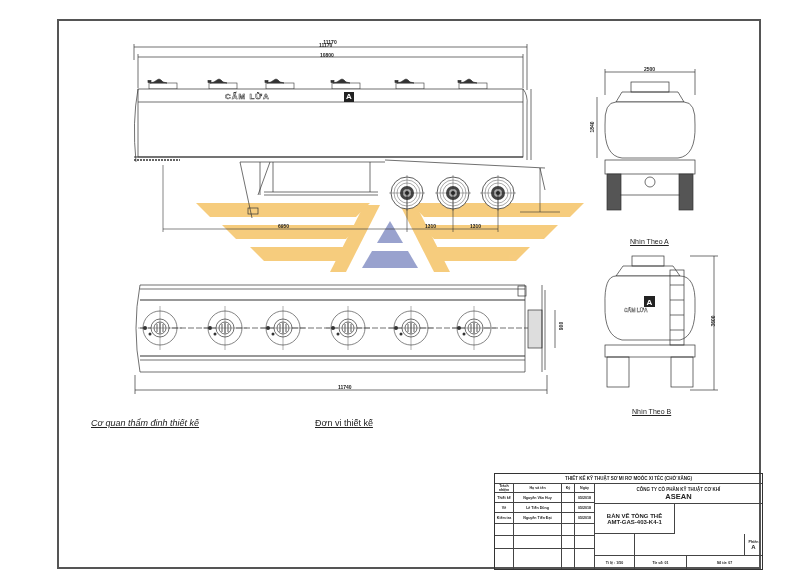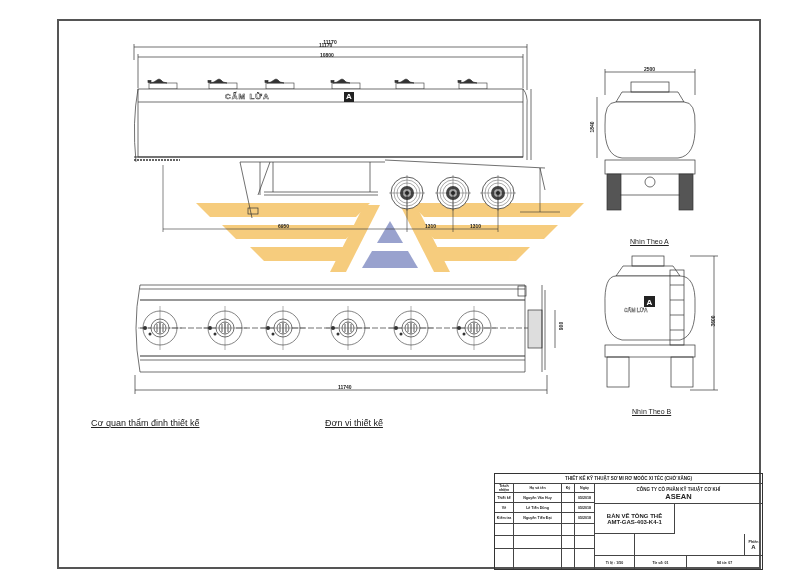--- a/index.html
+++ b/index.html
@@ -185,22 +185,22 @@
 <div class="lbl dim" style="left:425px;top:223px;">1310</div>
 <div class="lbl dim" style="left:470px;top:223px;">1310</div>
 <div class="lbl dim" style="left:338px;top:384px;">11740</div>
 <div class="lbl dim" style="left:557px;top:323px;transform:rotate(-90deg);">900</div>
 <div class="lbl dim" style="left:644px;top:66px;">2500</div>
 <div class="lbl dim" style="left:586px;top:124px;transform:rotate(-90deg);">1840</div>
 <div class="lbl dim" style="left:707px;top:318px;transform:rotate(-90deg);">3600</div>
 <div class="lbl view-title" style="left:630px;top:238px;">Nhìn Theo A</div>
 <div class="lbl view-title" style="left:632px;top:408px;">Nhìn Theo B</div>
 <div class="lbl" style="left:624px;top:307px;font-size:5px;font-weight:bold;color:#fff;-webkit-text-stroke:0.3px #333;">CẤM LỬA</div>
-<div class="lbl sign-title" style="left:91px;top:418px;">Cơ quan thẩm định thiết kế</div>
-<div class="lbl sign-title" style="left:325px;top:418px;">Đơn vị thiết kế</div>
+<div class="lbl sign-title" style="left:91px;top:418px;font-style:italic;">Cơ quan thẩm định thiết kế</div>
+<div class="lbl sign-title" style="left:315px;top:418px;">Đơn vị thiết kế</div>
 
 <div class="tb">
   <div class="cell sm" style="left:0;top:0;width:267px;height:10px;border-right:none;">THIẾT KẾ KỸ THUẬT SƠ MI RƠ MOÓC XI TÉC (CHỞ XĂNG)</div>
 
   <div class="cell tiny" style="left:0;top:10px;width:19px;height:9px;">Trách nhiệm</div>
   <div class="cell tiny" style="left:19px;top:10px;width:48px;height:9px;">Họ và tên</div>
   <div class="cell tiny" style="left:67px;top:10px;width:13px;height:9px;">Ký</div>
   <div class="cell tiny" style="left:80px;top:10px;width:20px;height:9px;">Ngày</div>
 
   <div class="cell tiny" style="left:0;top:19px;width:19px;height:10px;">Thiết kế</div>

